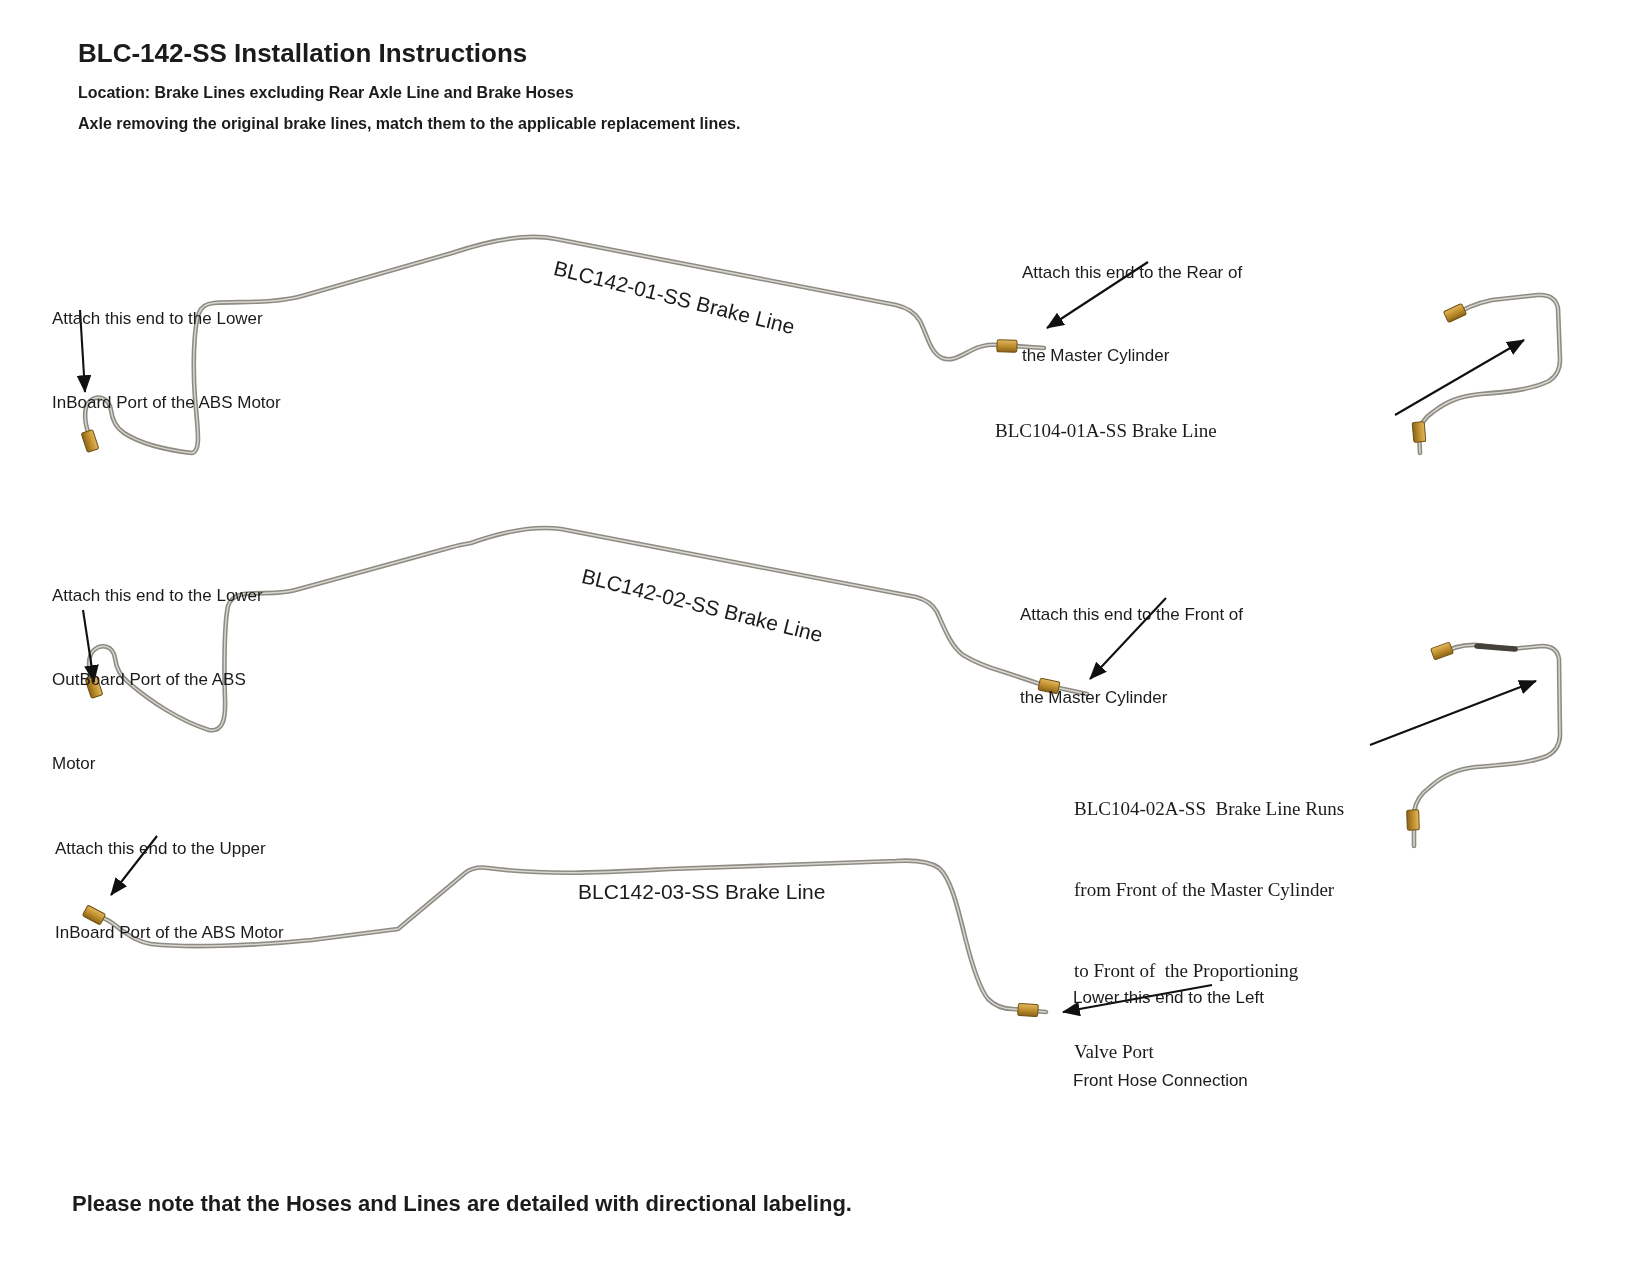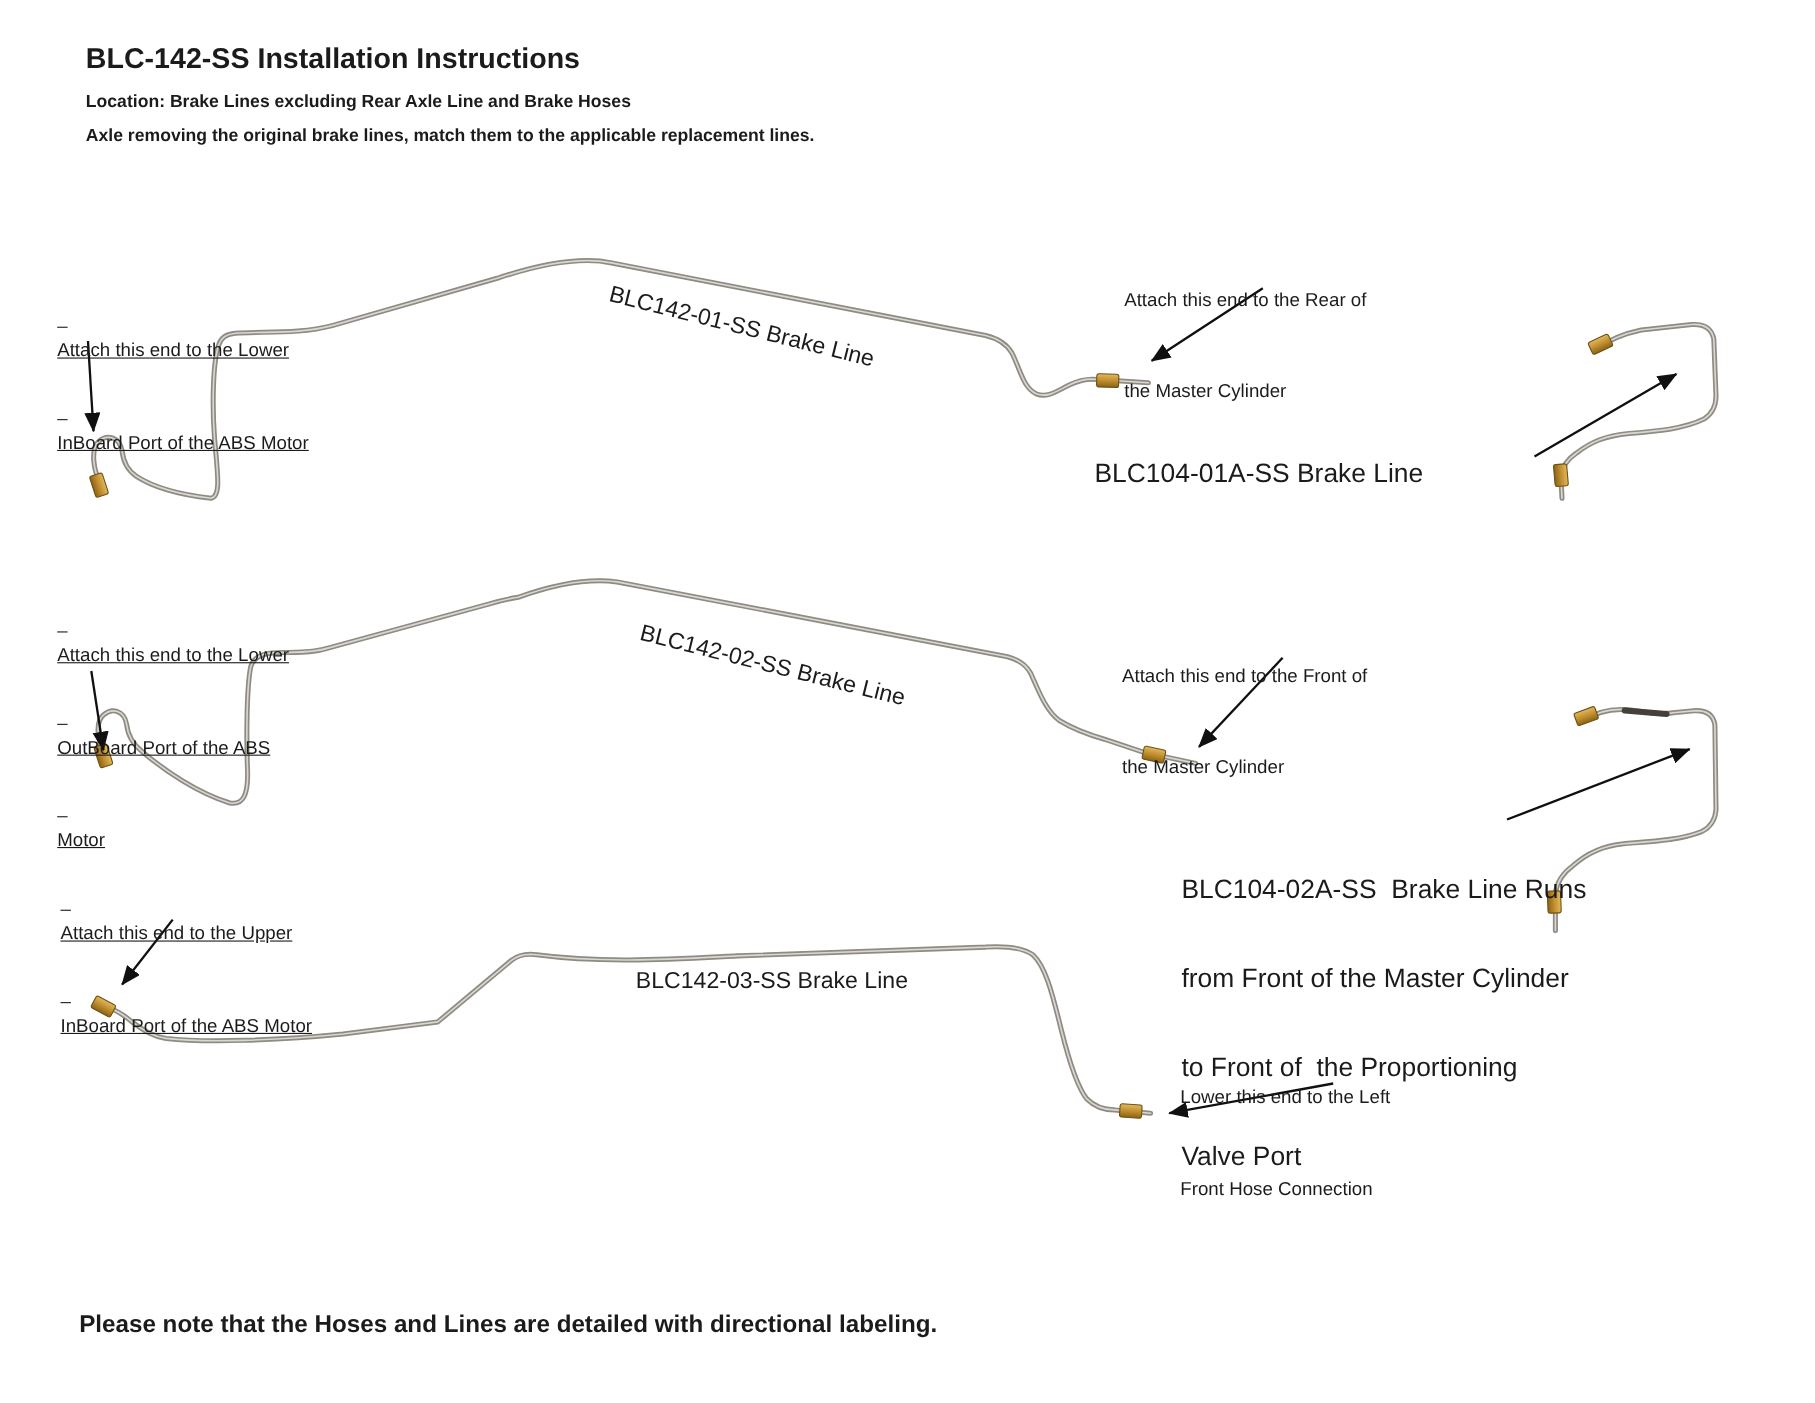--- a/index.html
+++ b/index.html
@@ -4,22 +4,22 @@
 <style>
   html,body{margin:0;padding:0;}
   body{
     width:1650px;height:1275px;position:relative;background:#ffffff;
     font-family:"Liberation Sans", sans-serif;color:#1b1b1b;overflow:hidden;
   }
   .abs{position:absolute;}
   .title{font-size:26px;font-weight:bold;letter-spacing:0px;}
   .sub{font-size:16px;font-weight:bold;}
   .ann{font-size:17px;line-height:27.5px;white-space:pre;}
-  .ann.small{font-size:24px;line-height:27px;}
-  .lh28{line-height:28px;text-decoration:underline;}
+  .ann.small{font-size:19px;line-height:27px;font-family:Liberation Serif, serif;}
+  .lh28{line-height:28px;}
   .linelabel{font-size:21px;white-space:pre;transform-origin:left top;}
   .footer{font-size:22px;font-weight:bold;line-height:31px;white-space:pre;}
   svg{display:block;}
   .tube{fill:none;stroke:#8e8b83;stroke-width:4.6;stroke-linecap:round;stroke-linejoin:round;}
   .shine{fill:none;stroke:#d9d7d1;stroke-width:1.5;stroke-linecap:round;stroke-linejoin:round;}
   .nut{fill:url(#brassGrad);stroke:#6e5012;stroke-width:1;}
   .arrow{stroke:#101010;stroke-width:2.1;}
   .band{fill:none;stroke:#44403a;stroke-width:5.5;stroke-linecap:round;}
 </style>
 </head>

